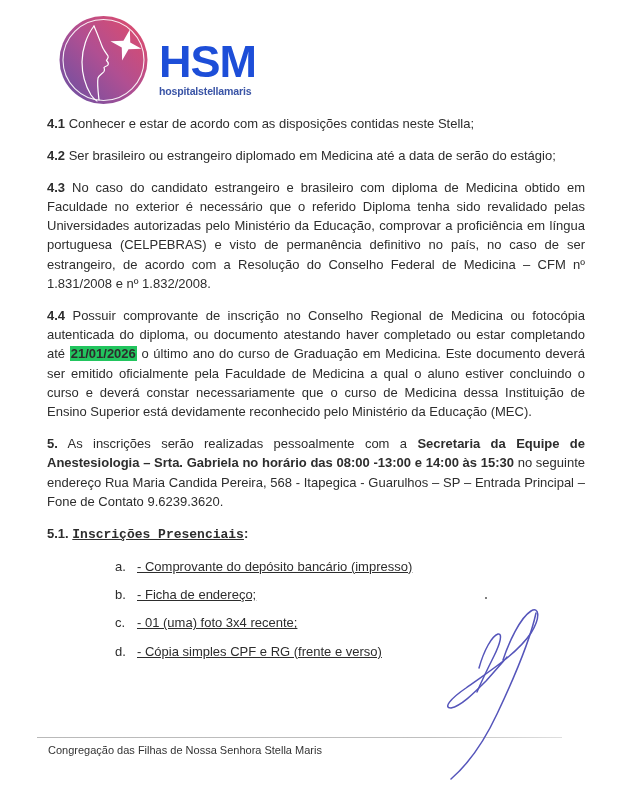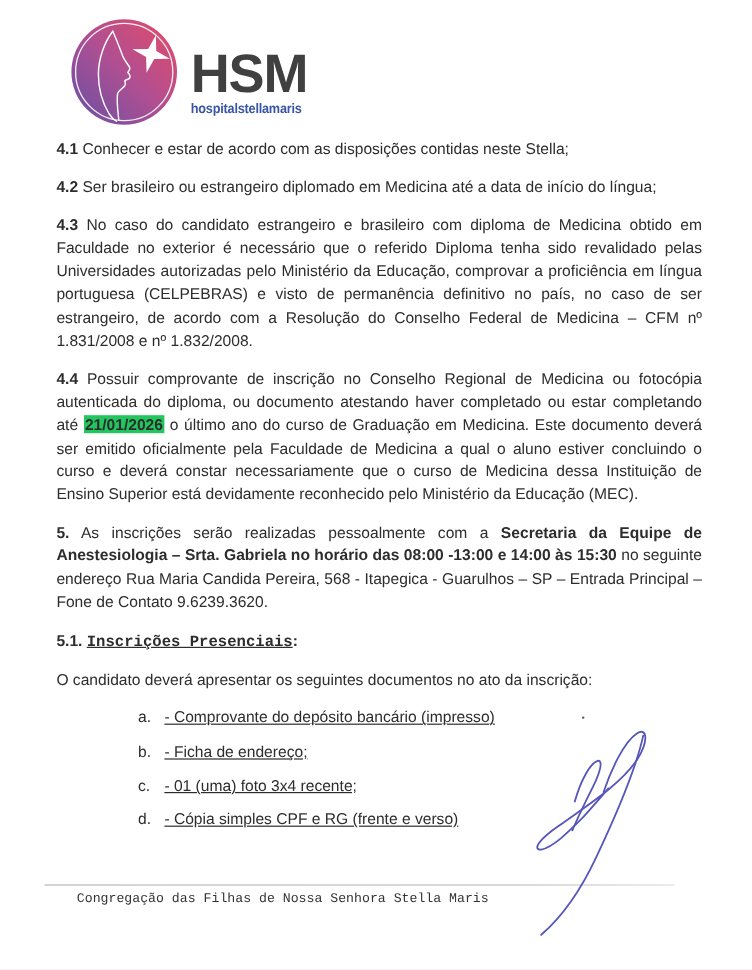--- a/index.html
+++ b/index.html
@@ -12,21 +12,21 @@
     color: #2d2d2d;
     overflow: hidden;
   }
 
   
   .logo-wrap { position: absolute; left: 57px; top: 15px; display: flex; align-items: flex-start; }
   .logo-mark { width: 95px; height: 92px; display: block; }
   .logo-text { margin-left: 7px; margin-top: 24px; }
   .logo-acronym {
     font-size: 45px; font-weight: 700; line-height: 1;
-    color: #404040; letter-spacing: -1px;
+    color: #1d4ed8; letter-spacing: -1px;
   }
   .logo-sub {
     font-size: 11.5px; font-weight: 600; color: #3a54a6;
     margin-top: 1px; letter-spacing: -0.2px;
     transform: scaleX(0.92); transform-origin: left;
   }
 
   
   .doc-body {
     position: absolute; left: 47px; top: 114px; width: 538px;
@@ -44,22 +44,22 @@
   
   .signature { position: absolute; left: 425px; top: 588px; width: 135px; height: 200px; z-index: 3; }
 
   
   .footer-divider {
     position: absolute; left: 37px; top: 737px; width: 525px; height: 1px;
     background: linear-gradient(to right, #b9b9b9 0%, #bfbfbf 75%, #dedede 100%);
     z-index: 1;
   }
   .doc-footer {
-    position: absolute; left: 64px; top: 744px; z-index: 2;
-    font-family: Liberation Mono, monospace;
+    position: absolute; left: 48px; top: 744px; z-index: 2;
+    font-family: Liberation Sans, sans-serif;
     font-size: 11px; line-height: 12.6px; color: #333333;
   }
 </style>
 </head>
 <body>
 
 <div class="page">
 
   <div class="logo-wrap">
     <svg class="logo-mark" viewBox="0 0 95 92">
@@ -79,26 +79,25 @@
       <path d="M 69 14 L 72.5 26.5 L 85 30 L 72.5 33.5 L 69 46 L 65.5 33.5 L 53 30 L 65.5 26.5 Z" fill="#ffffff" transform="rotate(14 69 30)"></path>
     </svg>
     <div class="logo-text">
       <div class="logo-acronym">HSM</div>
       <div class="logo-sub">hospitalstellamaris</div>
     </div>
   </div>
 
   <main class="doc-body" id="doc-body">
       <p class="para single"><span class="b">4.1</span><span> Conhecer e estar de acordo com as disposições contidas neste Stella;</span></p>
-      <p class="para single"><span class="b">4.2</span><span> Ser brasileiro ou estrangeiro diplomado em Medicina até a data de início do língua;</span></p>
+      <p class="para single"><span class="b">4.2</span><span> Ser brasileiro ou estrangeiro diplomado em Medicina até a data de serão do estágio;</span></p>
       <p class="para"><span class="b">4.3</span><span> No caso do candidato estrangeiro e brasileiro com diploma de Medicina obtido em Faculdade no exterior é necessário que o referido Diploma tenha sido revalidado pelas Universidades autorizadas pelo Ministério da Educação, comprovar a proficiência em língua portuguesa (CELPEBRAS) e visto de permanência definitivo no país, no caso de ser estrangeiro, de acordo com a Resolução do Conselho Federal de Medicina – CFM nº 1.831/2008 e nº 1.832/2008.</span></p>
       <p class="para"><span class="b">4.4</span><span> Possuir comprovante de inscrição no Conselho Regional de Medicina ou fotocópia autenticada do diploma, ou documento atestando haver completado ou estar completando até </span><span class="b hl">21/01/2026</span><span> o último ano do curso de Graduação em Medicina. Este documento deverá ser emitido oficialmente pela Faculdade de Medicina a qual o aluno estiver concluindo o curso e deverá constar necessariamente que o curso de Medicina dessa Instituição de Ensino Superior está devidamente reconhecido pelo Ministério da Educação (MEC).</span></p>
       <p class="para"><span class="b">5.</span><span> As inscrições serão realizadas pessoalmente com a </span><span class="b">Secretaria da Equipe de Anestesiologia – Srta. Gabriela no horário das 08:00 -13:00 e 14:00 às 15:30</span><span> no seguinte endereço Rua Maria Candida Pereira, 568 - Itapegica - Guarulhos – SP – Entrada Principal – Fone de Contato 9.6239.3620.</span></p>
       <p class="para single"><span class="b">5.1. </span><span class="b u">Inscrições Presenciais</span><span class="b">:</span></p>
-      <p class="para single"><span>O candidato deverá apresentar os seguintes documentos no ato da inscrição:</span></p>
       <div class="list-item"><span class="marker">a.</span><span>- Comprovante do depósito bancário (impresso)</span></div>
       <div class="list-item"><span class="marker">b.</span><span>- Ficha de endereço;</span></div>
       <div class="list-item"><span class="marker">c.</span><span>- 01 (uma) foto 3x4 recente;</span></div>
       <div class="list-item"><span class="marker">d.</span><span>- Cópia simples CPF e RG (frente e verso)</span></div>
     </main>
 
   <svg class="signature" viewBox="425 588 135 200">
     <g stroke="#4747b5" stroke-width="1.5" fill="none" stroke-linecap="round" opacity="0.92">
       <path d="M 536 613 C 531 636, 515 676, 497 714 C 483 744, 466 766, 451 779"></path>
       <path d="M 503 660 C 509 642, 520 618, 531 611 C 539 606, 541 617, 531 633 C 517 654, 488 672, 466 688 C 450 699, 443 708, 451 708 C 461 706, 473 694, 486 681 C 494 672, 502 663, 507 657"></path>

